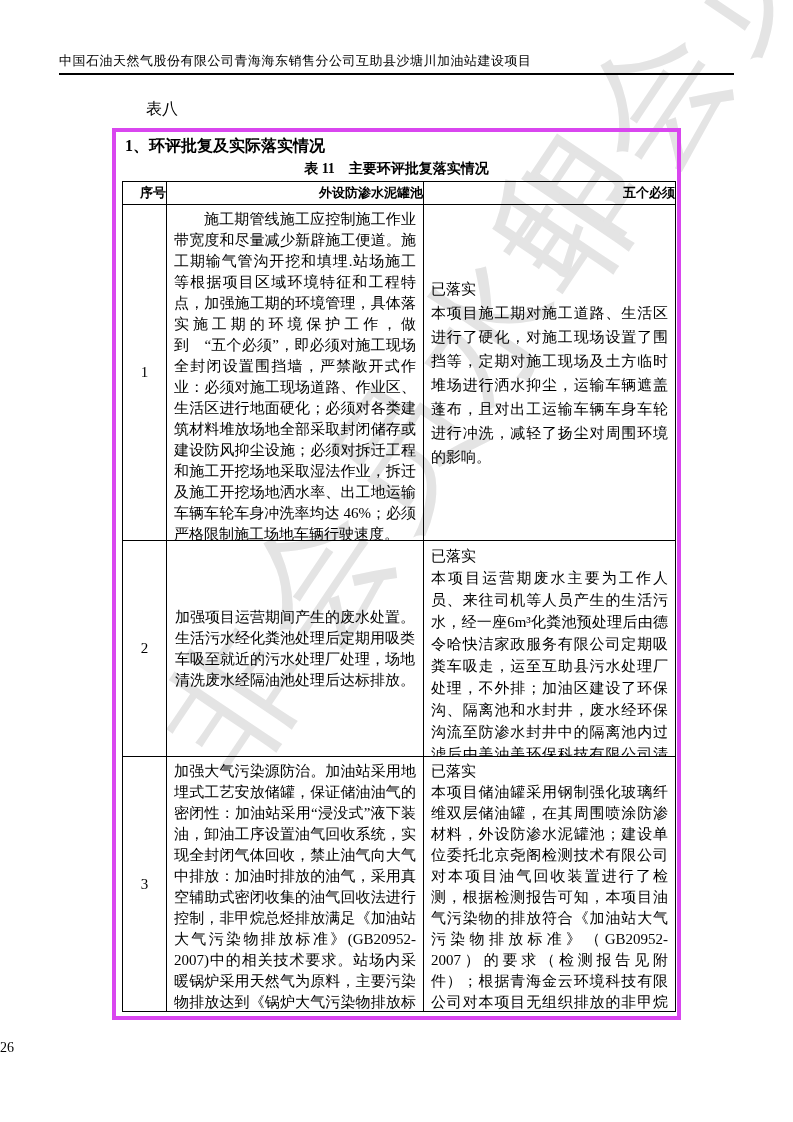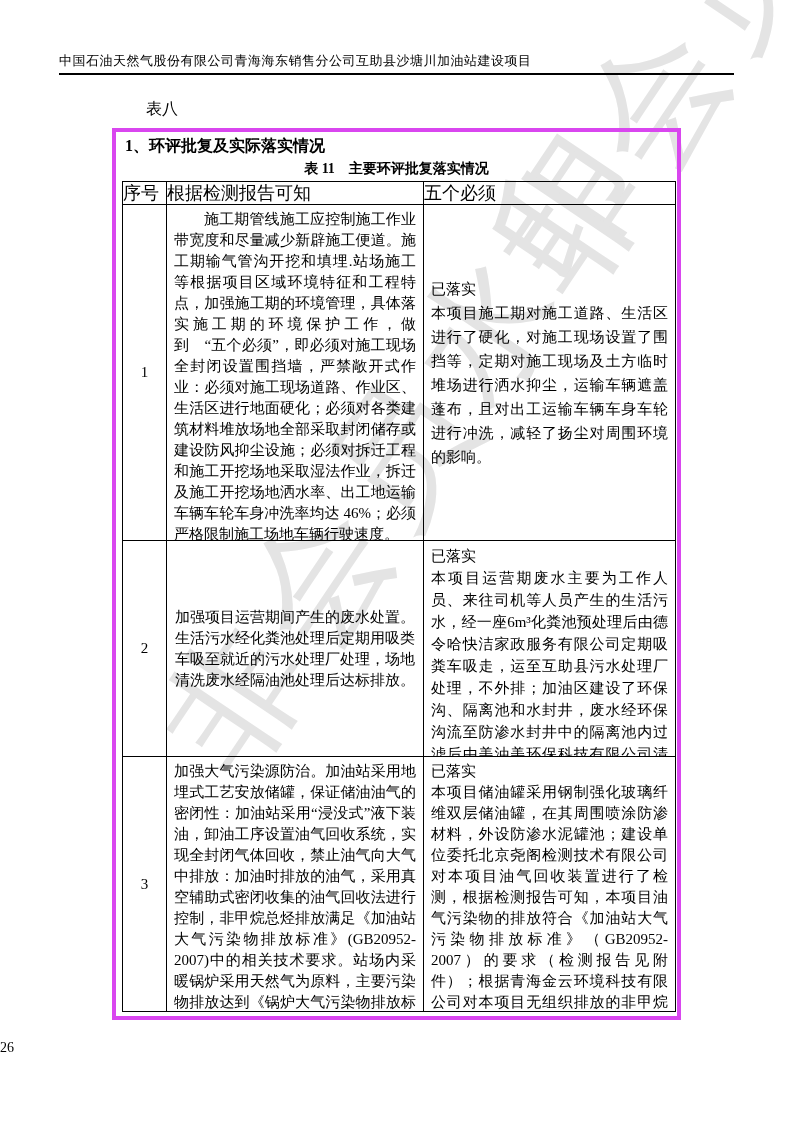--- a/index.html
+++ b/index.html
@@ -13,21 +13,21 @@
   .doc-header{position:absolute;left:59px;top:52px;width:675px;text-align:left;}
   .doc-header-title{font-size:13px;letter-spacing:0.5px;}
   .doc-header-rule{margin-top:3px;border-top:2px solid #000;height:0;}
   .table-label{position:absolute;left:118px;top:99px;font-size:16px;margin-left:28px;}
   .outer-box{position:absolute;left:112px;top:128px;width:569px;height:892px;
              border:4px solid #d946ef;box-sizing:border-box;}
   .section-title{margin:3px 0 0 9px;font-weight:bold;font-size:16px;line-height:22px;}
   .table-caption{text-align:center;font-weight:bold;font-size:14px;margin-top:2px;line-height:20px;}
   .env-table{margin-left:6px;margin-top:2px;border-collapse:collapse;table-layout:fixed;width:553px;}
   .env-table th,.env-table td{border:1.5px solid #000;padding:0;vertical-align:top;}
-  .env-table thead th{height:22px;font-size:18px;font-weight:normal;text-align:left;line-height:22px;}
+  .env-table thead th{height:22px;font-size:13px;font-weight:bold;text-align:right;line-height:22px;}
   .c-no{width:44px;}.c-req{width:257px;}.c-impl{width:252px;}
   .cell{box-sizing:border-box;overflow:hidden;padding:4px 7px;font-size:15px;}
   .r1 .cell{height:335px;}
   .r2 .cell{height:215px;}
   .r3 .cell{height:254px;}
   .num{display:flex;align-items:center;justify-content:center;}
   .mid{display:flex;flex-direction:column;justify-content:center;}
   .center{text-align:center;}
   .justify{text-align:justify;}
   .indent{text-indent:2em;}
@@ -59,21 +59,21 @@
 
       <table class="env-table">
         <colgroup>
             <col class="c-no">
             <col class="c-req">
             <col class="c-impl">
           </colgroup>
         <thead>
           <tr>
             <th>序号</th>
-            <th>根据检测报告可知</th>
+            <th>外设防渗水泥罐池</th>
             <th>五个必须</th>
           </tr>
         </thead>
         <tbody>
           <tr class="r1">
             <td>
                 <div class="cell num">1</div>
               </td>
             <td>
                 <div class="cell">

